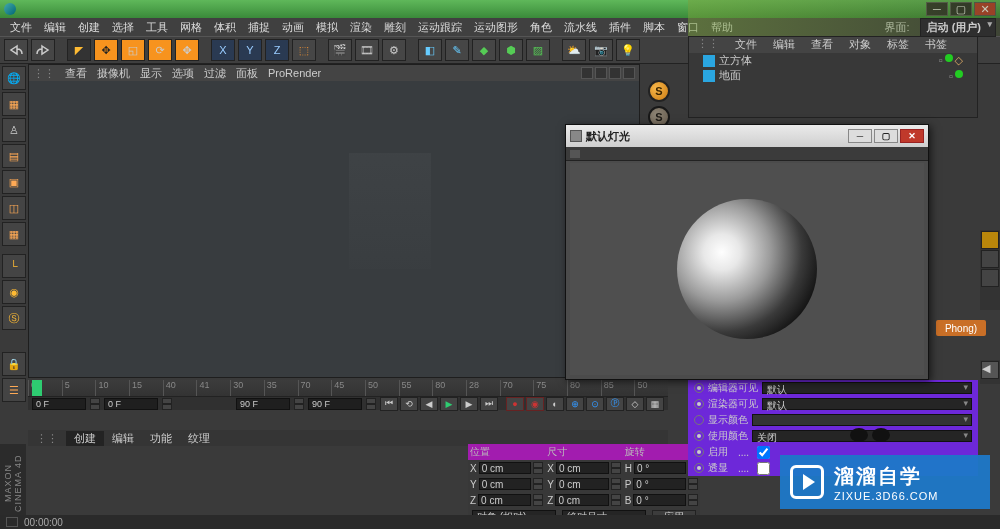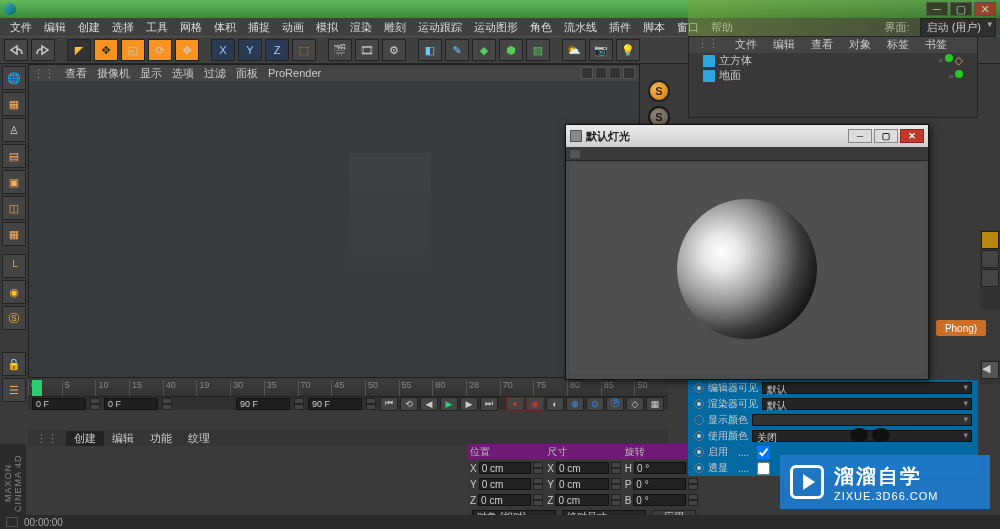--- a/index.html
+++ b/index.html
@@ -9,21 +9,21 @@
 .titlebar { height: 18px; background: linear-gradient(180deg,#5fb85a,#3a8a3a); display: flex; align-items: center; padding: 0 4px; color: #fff; font-size: 11px; }
 .titlebar .icon { width: 12px; height: 12px; background: linear-gradient(135deg,#4aa,#067); border-radius: 50%; margin-right: 4px; }
 .titlebar .spacer { flex: 1; }
 .titlebar .winbtn { width: 22px; height: 14px; margin-left: 2px; background:#2a2a2a; border:1px solid #555; display:flex; align-items:center; justify-content:center; }
 .titlebar .winbtn.close { background:#c0392b; }
 
 
 .menubar { height: 18px; background:#404040; display:flex; align-items:center; padding:0 4px; font-size:11px; }
 .menubar span { padding:0 6px; color:#ddd; cursor:default; }
 .menubar .right { margin-left:auto; display:flex; align-items:center; gap:4px; }
-.menubar .layoutbox { background:#2f2f2f; border:1px solid #222; padding:1px 14px 1px 6px; font-size:11px; position:relative; }
+.menubar .layoutbox { background:#2f2f2f; border:1px solid #222; padding:1px 14px 1px 6px; font-size:11px; position:relative;font-weight:bold; }
 .menubar .layoutbox::after { content:"▾"; position:absolute; right:3px; top:0; font-size:9px; color:#aaa; }
 
 
 .toolbar { height: 28px; background:#3f3f3f; display:flex; align-items:center; padding:0 4px; gap:3px; border-top:1px solid #555; border-bottom:1px solid #222; }
 .tbtn { width:24px; height:22px; background:#464646; border:1px solid #222; display:flex; align-items:center; justify-content:center; }
 .tbtn.sep { width:6px; border:none; background:transparent; }
 
 
 .leftcol { position:absolute; left:0; top:64px; width:28px; background:#3a3a3a; display:flex; flex-direction:column; gap:2px; padding:2px; }
 .leftcol .lbtn { width:24px; height:24px; background:#444; border:1px solid #222; display:flex; align-items:center; justify-content:center; }
@@ -49,40 +49,40 @@
 
 
 .bottom-tabs { position:absolute; left:28px; top:430px; width:640px; height:16px; background:#353535; display:flex; align-items:center; font-size:11px; }
 .bottom-tabs span { padding:0 8px; color:#ccc; }
 .bottom-tabs .first { background:#232323;}
 
 
 .coord { position:absolute; left:468px; top:444px; width:232px; background:#383838; font-size:10px;}
 .coord .crow { display:flex; height:16px; align-items:center; }
 .coord .crow > div { flex:1; display:flex; align-items:center; gap:2px; padding:0 2px;}
-.coord .chead { background:#701a75; color:#bbb;}
+.coord .chead { background:#a21caf; color:#bbb;}
 .cin { flex:1; height:12px; background:#222; border:1px solid #111; padding:0 2px; display:flex; align-items:center; }
 .spin { width:10px; display:flex; flex-direction:column;}
 .spin div{height:6px;background:#444;border:1px solid #222;}
 .coord .bot { display:flex; gap:6px; padding:2px 4px;}
 .coord .bot .sel { flex:1; height:14px; background:#252525; border:1px solid #111; display:flex; align-items:center; padding:0 4px; font-size:10px;}
 .coord .bot .apl { width:44px; height:14px; background:#3c3c3c; border:1px solid #222; display:flex; align-items:center; justify-content:center;}
 
 
 .rpanel { position:absolute; left:688px; top:36px; width:290px; height:82px; background:#383838; border:1px solid #222;}
 .rpanel .rtabs { height:16px; background:#444; display:flex; font-size:11px;}
 .rpanel .rtabs span { padding:0 8px; }
 .rpanel .rtabs .act {}
 .rpanel .orow { display:flex; align-items:center; height:15px; padding:0 14px; gap:4px; font-size:11px;}
 .oricon { width:12px; height:12px; }
 .orow .flags { margin-left:auto; display:flex; gap:2px;}
 .flag { width:8px;height:8px; border-radius:50%;}
 
 
-.attr { position:absolute; left:688px; top:380px; width:290px; background:#0369a1; font-size:10px;}
+.attr { position:absolute; left:688px; top:380px; width:290px; background:#6d28d9; font-size:10px;}
 .attr .arow { display:flex; align-items:center; height:16px; padding:0 6px; gap:4px;}
 .radio { width:10px;height:10px;border:1px solid #777;border-radius:50%;display:inline-flex;align-items:center;justify-content:center;}
 .radio.on::after{content:"";width:4px;height:4px;background:#ccc;border-radius:50%;}
 .attr .sel { flex:1; height:12px; background:#252525; border:1px solid #111; padding:0 4px; position:relative;}
 .attr .sel::after{content:"▾"; position:absolute; right:3px; top:-1px; font-size:9px;color:#888;}
 
 
 .maxon { position:absolute; left:0; top:444px; width:26px; height:78px; background:#2b2b2b; writing-mode:vertical-rl; transform:rotate(180deg); font-size:9px; letter-spacing:1px; color:#888; display:flex; align-items:center; justify-content:center; text-align:center;}
 
 
@@ -278,21 +278,21 @@
 <div class="sbadge" style="left:648px; top:106px; filter:grayscale(.8) brightness(.7);">S</div>
 
 <div class="timeline">
   <div class="ruler">
     <div class="head"></div>
     <div class="mark">0</div>
       <div class="mark">5</div>
     <div class="mark">10</div>
       <div class="mark">15</div>
     <div class="mark">40</div>
-      <div class="mark">19</div>
+      <div class="mark">41</div>
     <div class="mark">30</div>
       <div class="mark">35</div>
     <div class="mark">70</div>
       <div class="mark">45</div>
     <div class="mark">50</div>
       <div class="mark">55</div>
     <div class="mark">80</div>
       <div class="mark">28</div>
     <div class="mark">70</div>
       <div class="mark">75</div>

